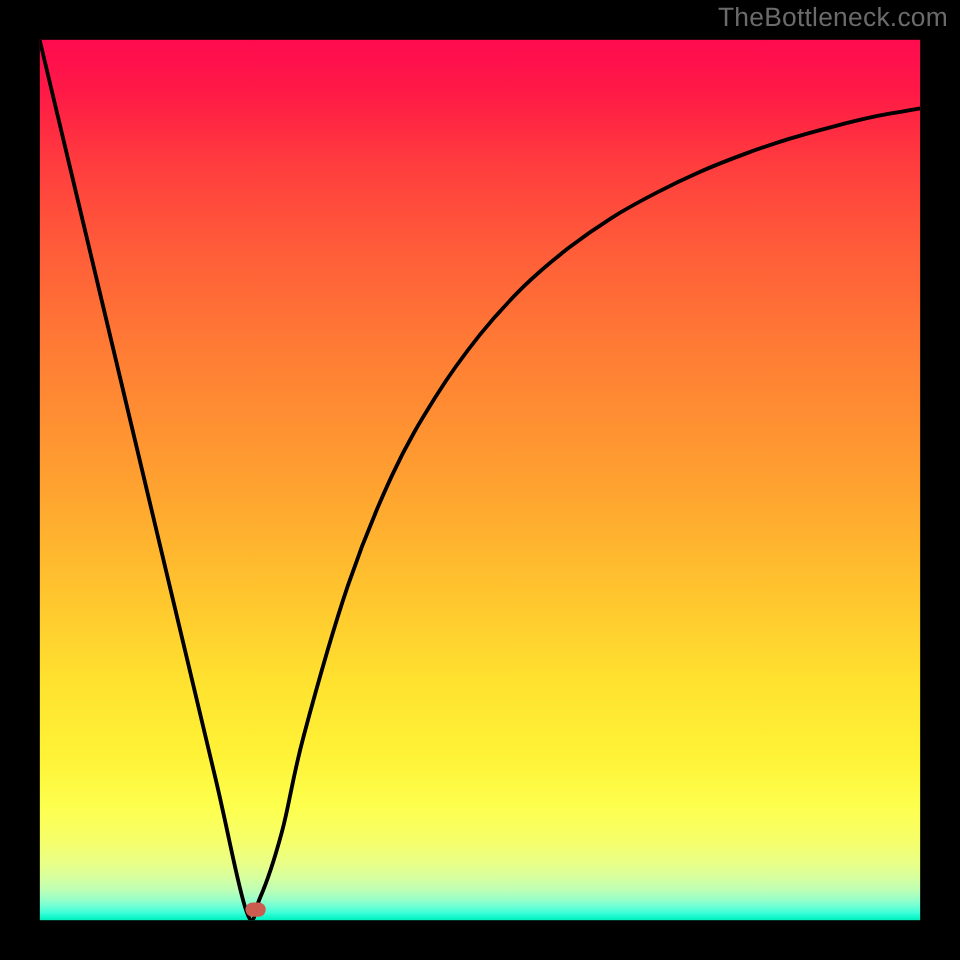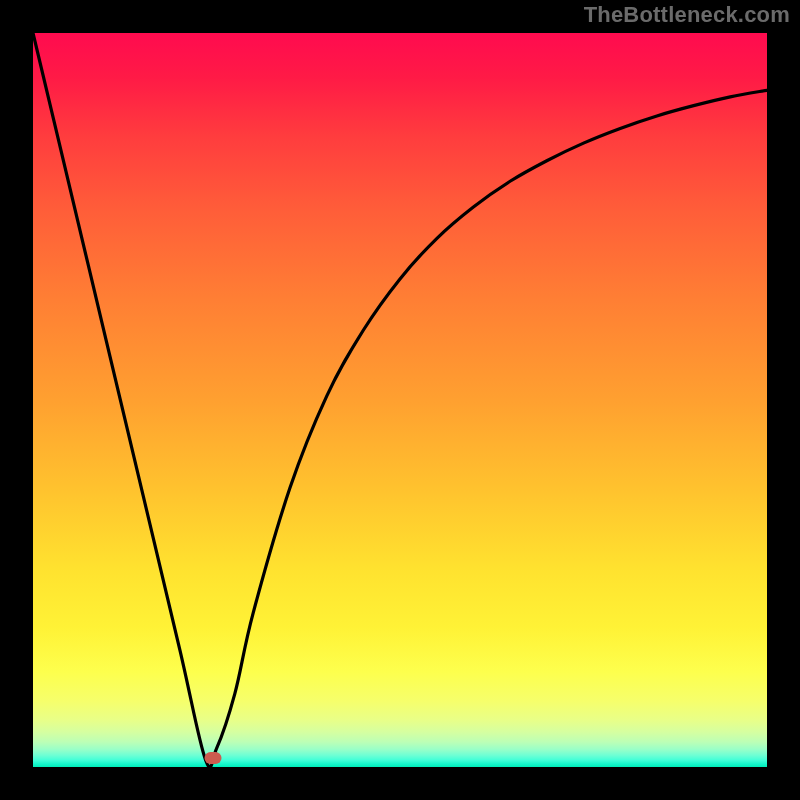--- a/index.html
+++ b/index.html
@@ -16,21 +16,21 @@
     width: 800px;
     height: 800px;
     background: #000;
   }
   .watermark {
     position: absolute;
     top: 2px;
     right: 10px;
     color: #6b6b6b;
     font-size: 22px;
-    font-weight: 700;
+    font-weight: 400;
     letter-spacing: 0.2px;
     z-index: 5;
   }
   .plot-area {
     position: absolute;
     left: 33px;
     top: 33px;
     width: 734px;
     height: 734px;
     overflow: hidden;

